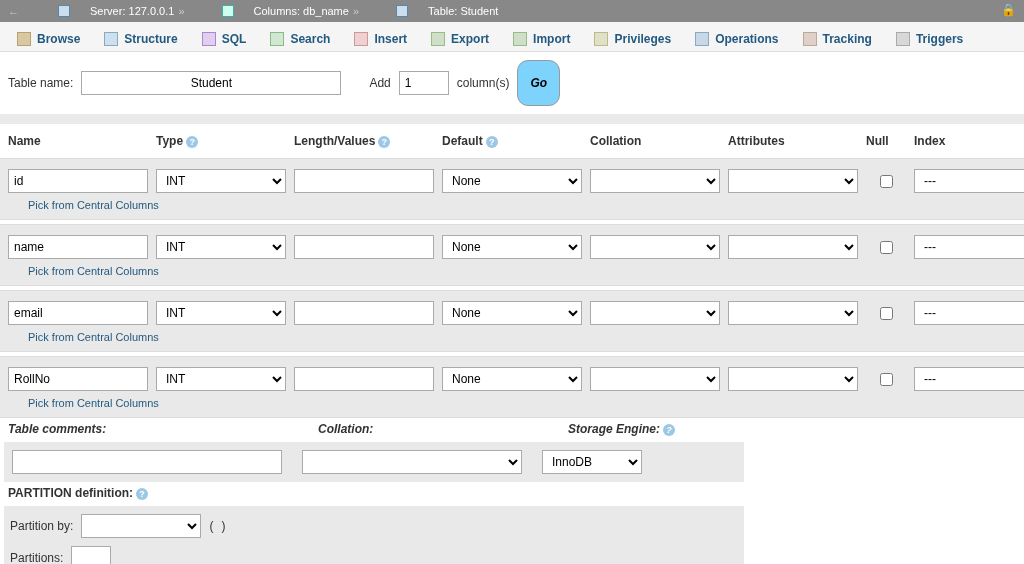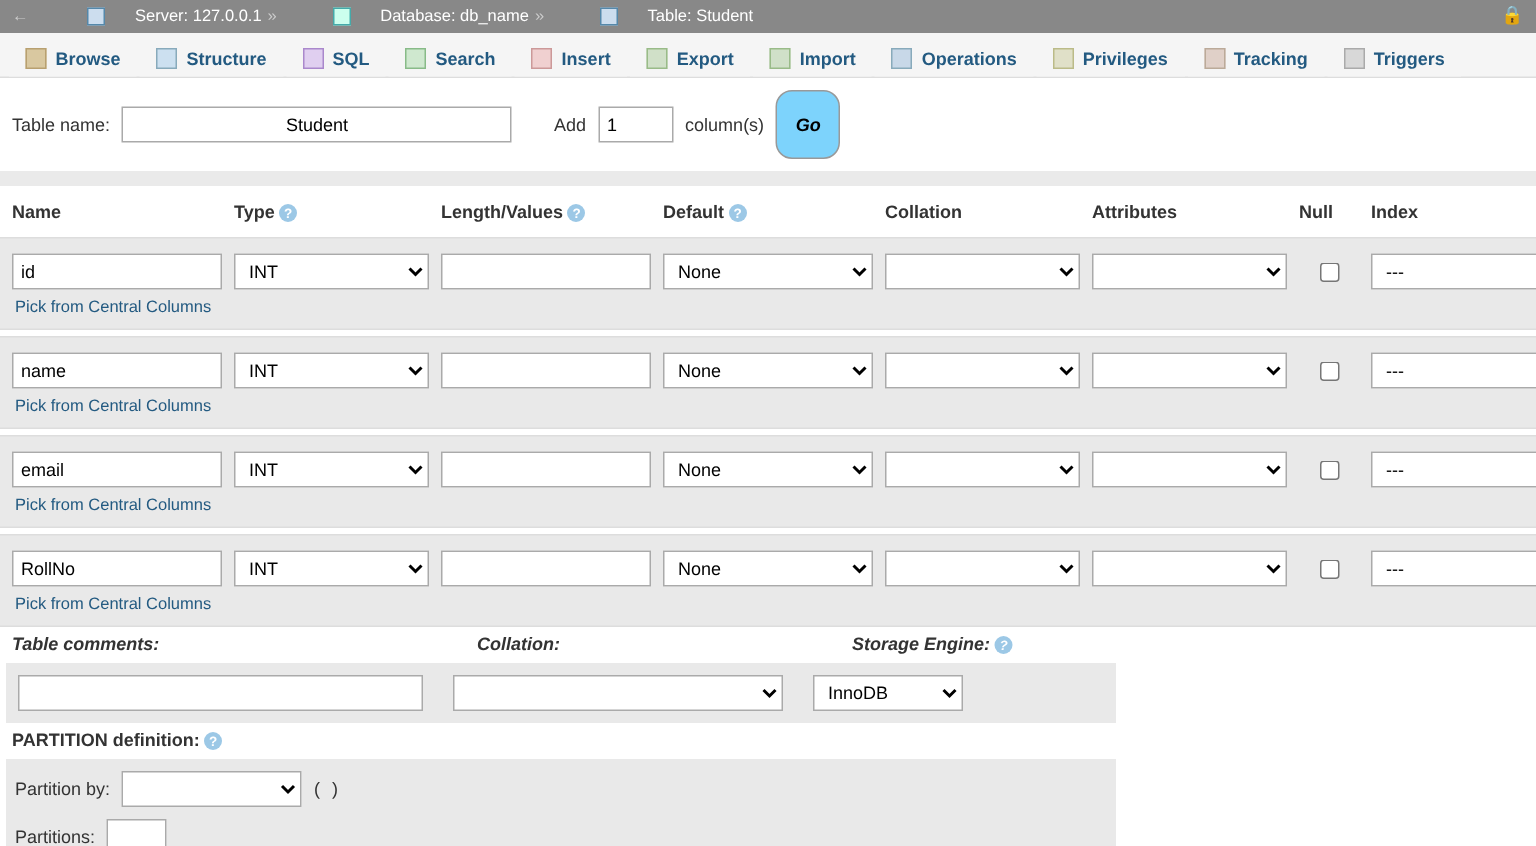--- a/index.html
+++ b/index.html
@@ -80,40 +80,40 @@
   }
   .grid-head { font-weight:bold; padding-bottom:10px; }
   .help { display:inline-block; width:12px;height:12px;border-radius:6px;background:#9cc8e6;color:#fff;font-size:9px;text-align:center;line-height:12px;margin-left:3px;}
   .row-block {
     background:#e9e9e9; border-top:1px solid #ddd; border-bottom:1px solid #ddd;
     padding:10px 8px 8px 8px; margin-bottom:4px;
   }
   .row-inner { display:grid; grid-template-columns: 140px 130px 140px 140px 130px 130px 40px 130px 30px; column-gap:8px; align-items:center;}
   .row-inner input[type=text]{ width:100%; }
   .row-inner select{ width:100%; }
-  .pick-link { color:#235a81; font-size:11px; margin-top:6px; margin-left:2px; cursor:pointer;}
+  .pick-link { color:#235a81; font-size:11px; margin-top:6px; margin-left:20px; cursor:pointer;}
   .section-label { font-weight:bold; padding:4px 8px 6px 8px; }
   .gray-panel { background:#e9e9e9; padding:8px; display:flex; gap:20px; align-items:center; width:740px; margin-left:4px;}
   .part-row { display:flex; align-items:center; gap:8px; padding:4px 6px;}
   .footer-bar { background:#e9e9e9; height:42px; margin-top:4px; display:flex; align-items:center; justify-content:flex-end; padding-right:16px; gap:10px;}
   .three-col { display:flex; gap:30px; padding:0 8px 6px 8px; font-weight:bold;font-style:italic;}
 </style>
 </head>
 <body>
 
 <div class="topbar">
   <span class="back">←</span>
   <span class="crumb">
     <span class="srv-icon"></span>
     <span>Server: 127.0.0.1</span>
   </span>
   <span class="sep">»</span>
   <span class="crumb">
     <span class="db-icon"></span>
-    <span>Database: db_name</span>
+    <span>Columns: db_name</span>
   </span>
   <span class="sep">»</span>
   <span class="crumb">
     <span class="tbl-icon"></span>
     <span>Table: Student</span>
   </span>
   <span class="lock">🔒</span>
 </div>
 
 <div class="tabs">
@@ -139,26 +139,26 @@
     </div>
   <div class="tab">
       <span class="ti ti-export"></span>
       <span>Export</span>
     </div>
   <div class="tab">
       <span class="ti ti-import"></span>
       <span>Import</span>
     </div>
   <div class="tab">
+      <span class="ti ti-priv"></span>
+      <span>Privileges</span>
+    </div>
+  <div class="tab">
       <span class="ti ti-ops"></span>
       <span>Operations</span>
-    </div>
-  <div class="tab">
-      <span class="ti ti-priv"></span>
-      <span>Privileges</span>
     </div>
   <div class="tab">
       <span class="ti ti-track"></span>
       <span>Tracking</span>
     </div>
   <div class="tab">
       <span class="ti ti-trig"></span>
       <span>Triggers</span>
     </div>
 </div>

